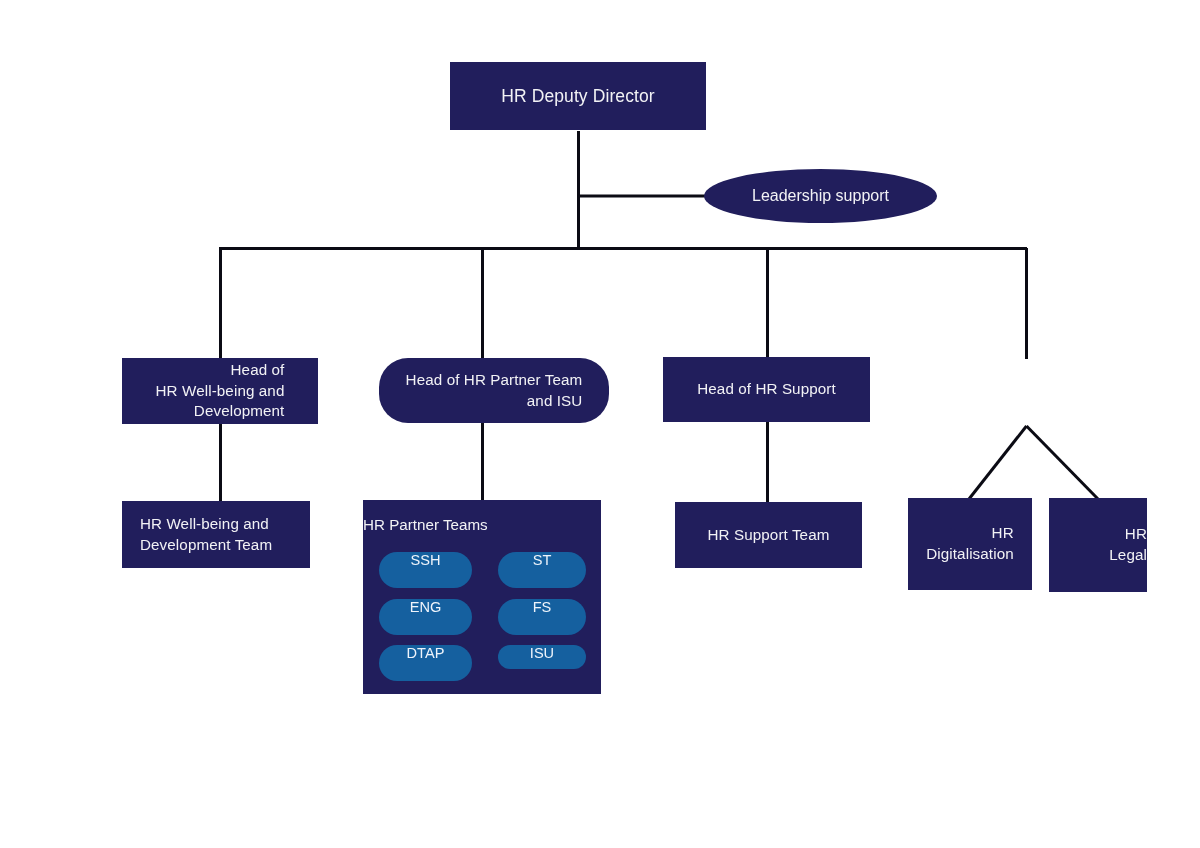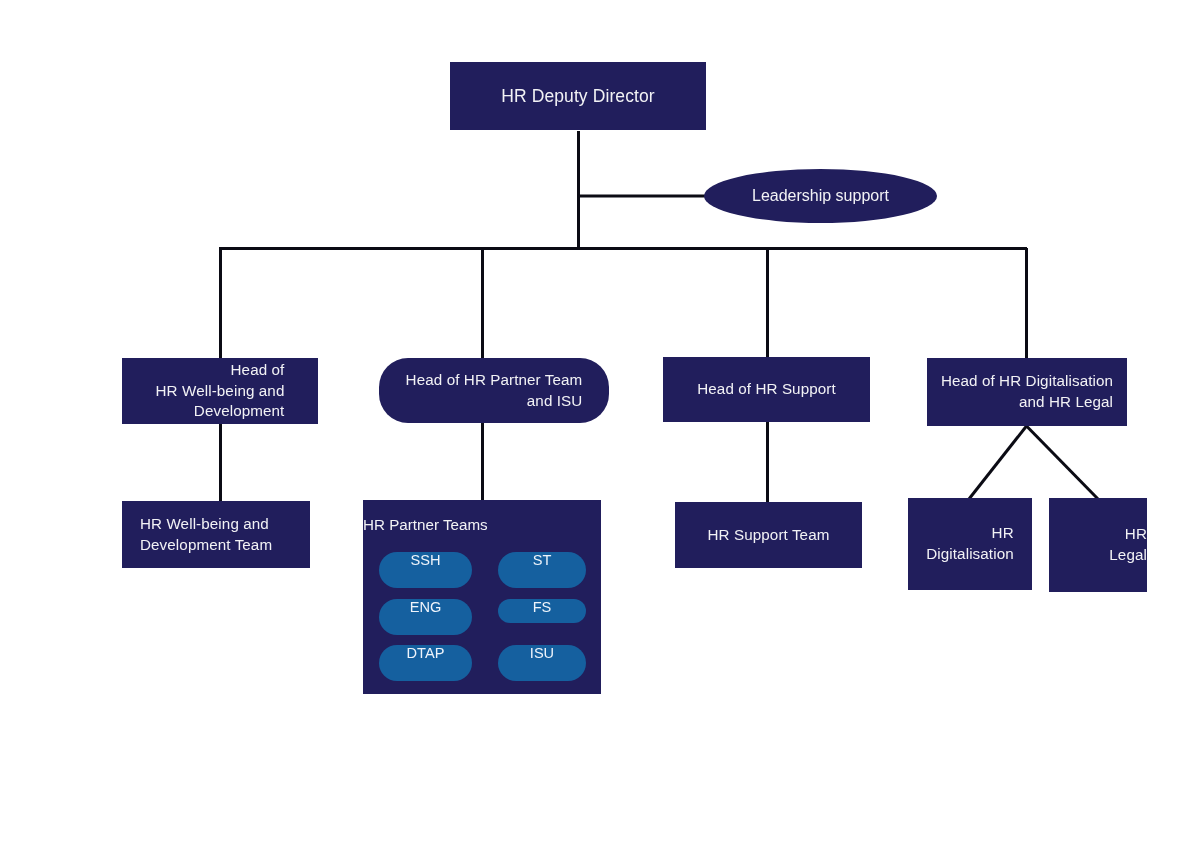--- a/index.html
+++ b/index.html
@@ -129,51 +129,47 @@
 
   <div class="node t15" style="left:379px; top:358px; width:230px; height:65px;border-radius:29px;">
     <span>Head of HR Partner Team
 and ISU</span>
   </div>
 
   <div class="node t15" style="left:663px; top:357px; width:207px; height:65px;">
     <span>Head of HR Support</span>
   </div>
 
-  <div class="node t15" style="left:927px; top:358px; width:200px; height:68px;">
-    <span>Head of HR Digitalisation
-and HR Legal</span>
-  </div>
 
   <div class="node align-left t15" style="left:122px; top:501px; width:188px; height:67px;">
     <span>HR Well-being and
 Development Team</span>
   </div>
 
   <div class="group-box" style="left:363px; top:500px; width:238px; height:194px;">
     <div class="group-title t15" style="top:16px;">
       <span>HR Partner Teams</span>
     </div>
 
     <div class="pill t14" style="left:16px; top:52px; width:93px; height:36px;">
       <span>SSH</span>
     </div>
     <div class="pill t14" style="left:135px; top:52px; width:88px; height:36px;">
       <span>ST</span>
     </div>
     <div class="pill t14" style="left:16px; top:99px; width:93px; height:36px;">
       <span>ENG</span>
     </div>
-    <div class="pill t14" style="left:135px; top:99px; width:88px; height:24px;">
+    <div class="pill t14" style="left:135px; top:99px; width:88px; height:36px;">
       <span>FS</span>
     </div>
     <div class="pill t14" style="left:16px; top:145px; width:93px; height:36px;">
       <span>DTAP</span>
     </div>
-    <div class="pill t14" style="left:135px; top:145px; width:88px; height:36px;">
+    <div class="pill t14" style="left:135px; top:145px; width:88px; height:24px;">
       <span>ISU</span>
     </div>
   </div>
 
   <div class="node t15" style="left:908px; top:498px; width:124px; height:92px;">
     <span>HR
 Digitalisation</span>
   </div>
 
   <div class="node t15" style="left:675px; top:502px; width:187px; height:66px;">

